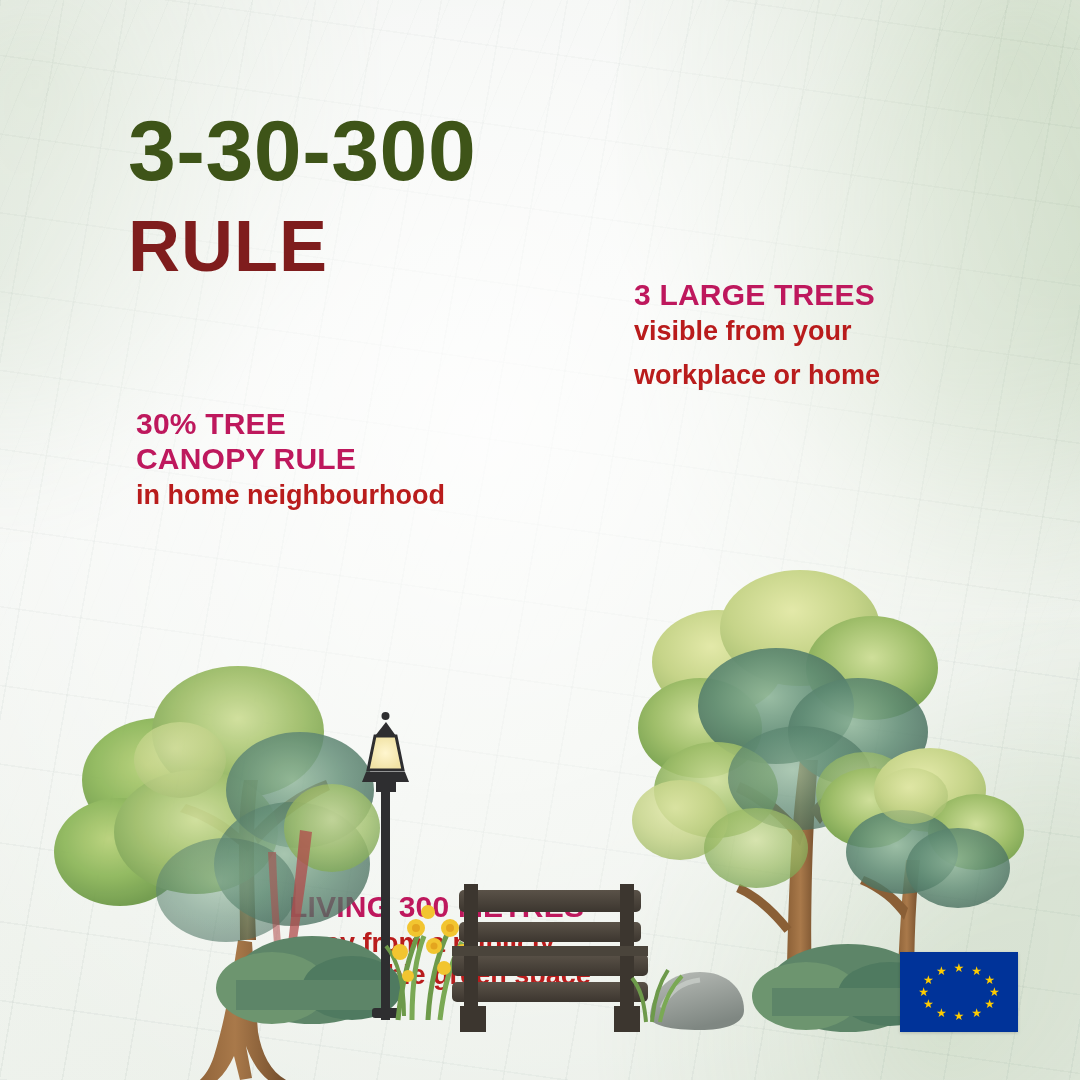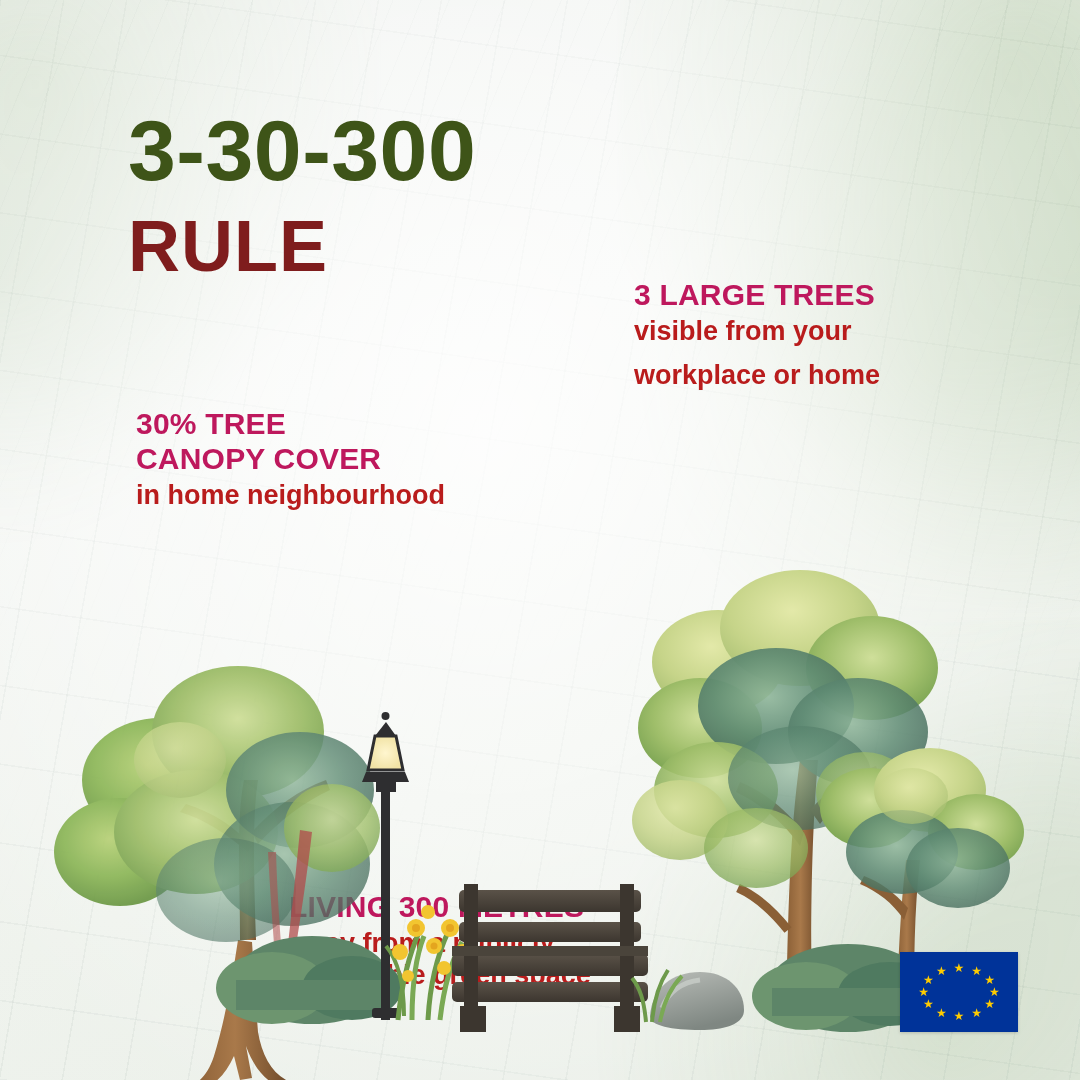--- a/index.html
+++ b/index.html
@@ -173,21 +173,21 @@
   </div>
 
   <div class="callout" id="callout-trees">
     <div class="head">3 LARGE TREES</div>
     <div class="sub">visible from your</div>
     <div class="sub" style="margin-top:12px;">workplace or home</div>
   </div>
 
   <div class="callout" id="callout-canopy">
     <div class="head">30% TREE</div>
-    <div class="head">CANOPY COVER</div>
+    <div class="head">CANOPY RULE</div>
     <div class="sub">in home neighbourhood</div>
   </div>
 
   <div class="callout" id="callout-distance">
     <div class="head">LIVING 300 METRES</div>
     <div class="sub">away from a publicly</div>
     <div class="sub" style="margin-top:0;">accessible green space</div>
   </div>
 
   <svg id="scene" viewBox="0 0 1080 620">

